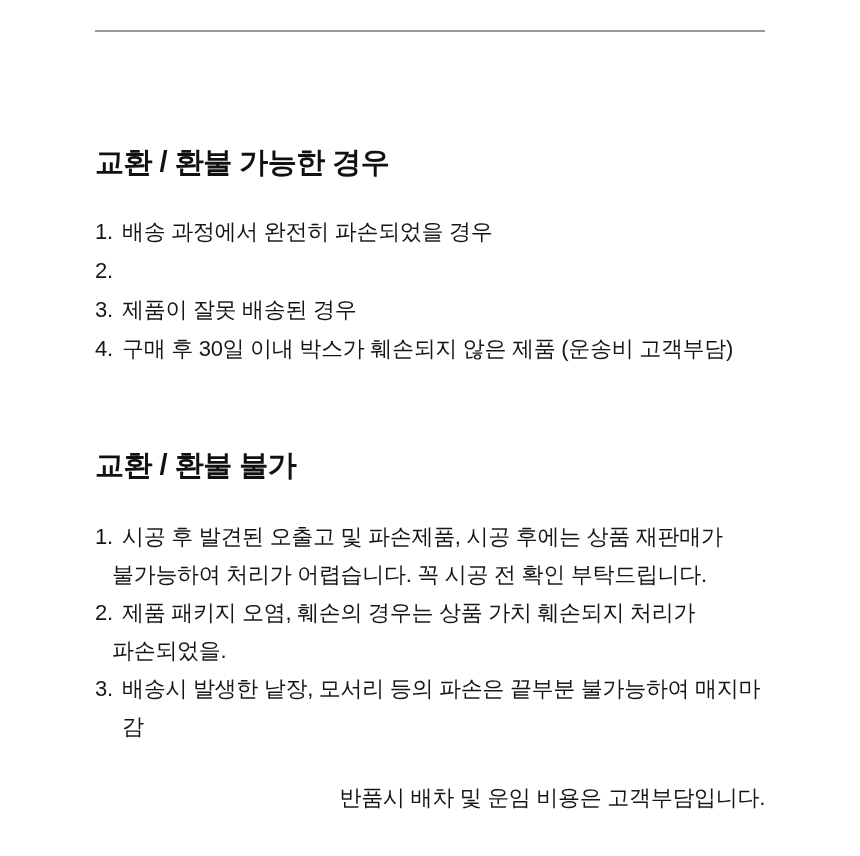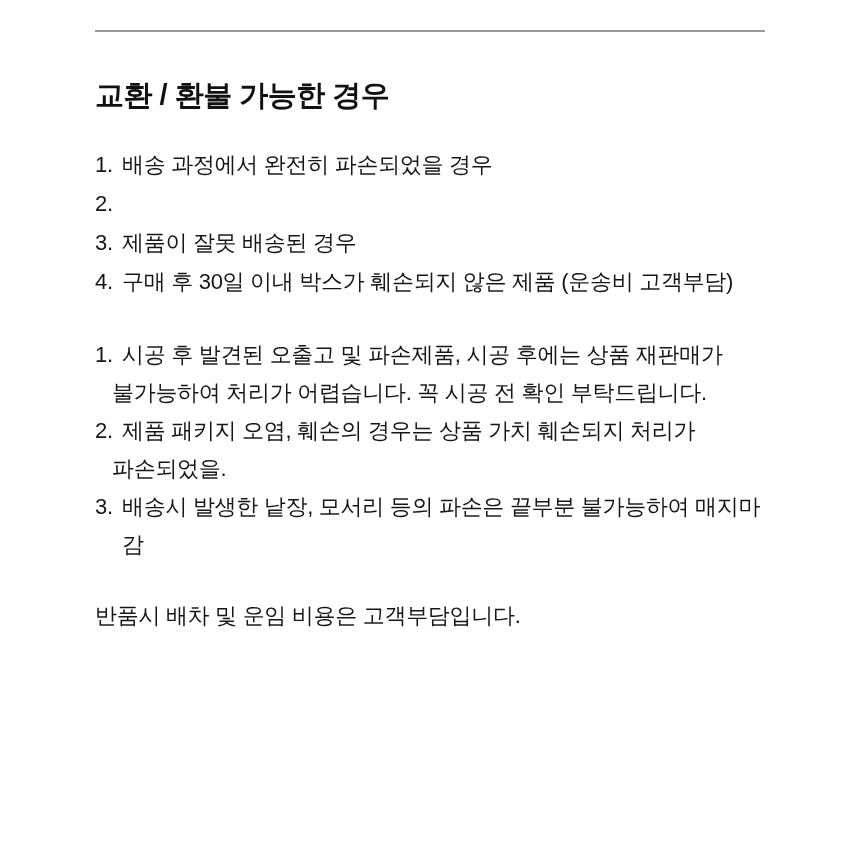--- a/index.html
+++ b/index.html
@@ -21,21 +21,21 @@
     height: 2px;
     background: #9a9a9a;
   }
   .section-title {
     font-size: 29px;
     font-weight: 700;
     line-height: 36px;
     color: #111111;
     letter-spacing: -0.5px;
   }
-  .title-1 { margin-top: 45px; }
+  .title-1 { margin-top: 112px; }
   .title-2 { margin-top: 79px; }
   .policy-list {
     font-size: 22px;
     line-height: 39px;
     letter-spacing: -0.3px;
   }
   .list-1 { margin-top: 32px; }
   .list-2 { margin-top: 35px; line-height: 38px; }
   .item-line {
     display: flex;
@@ -46,20 +46,21 @@
     min-width: 27px;
   }
   .cont-line {
     padding-left: 17px;
   }
   .footer-note {
     margin-top: 33px;
     font-size: 22px;
     line-height: 38px;
     letter-spacing: -0.3px;
+    text-align: right;
   }
 </style>
 </head>
 <body>
 
 <div class="page">
 
   <div class="divider"></div>
 
   <div class="section-title title-1">교환 / 환불 가능한 경우</div>
@@ -83,20 +84,21 @@
       </div>
     </div>
     <div class="item">
       <div class="item-line">
         <span class="item-num">4.</span>
         <span class="item-text">구매 후 30일 이내 박스가 훼손되지 않은 제품 (운송비 고객부담)</span>
       </div>
     </div>
   </div>
 
+  <div class="section-title title-2">교환 / 환불 불가</div>
 
   <div class="policy-list list-2">
     <div class="item">
       <div class="item-line">
         <span class="item-num">1.</span>
         <span class="item-text">시공 후 발견된 오출고 및 파손제품, 시공 후에는 상품 재판매가</span>
       </div>
       <div class="cont-line">불가능하여 처리가 어렵습니다. 꼭 시공 전 확인 부탁드립니다.</div>
     </div>
     <div class="item">

